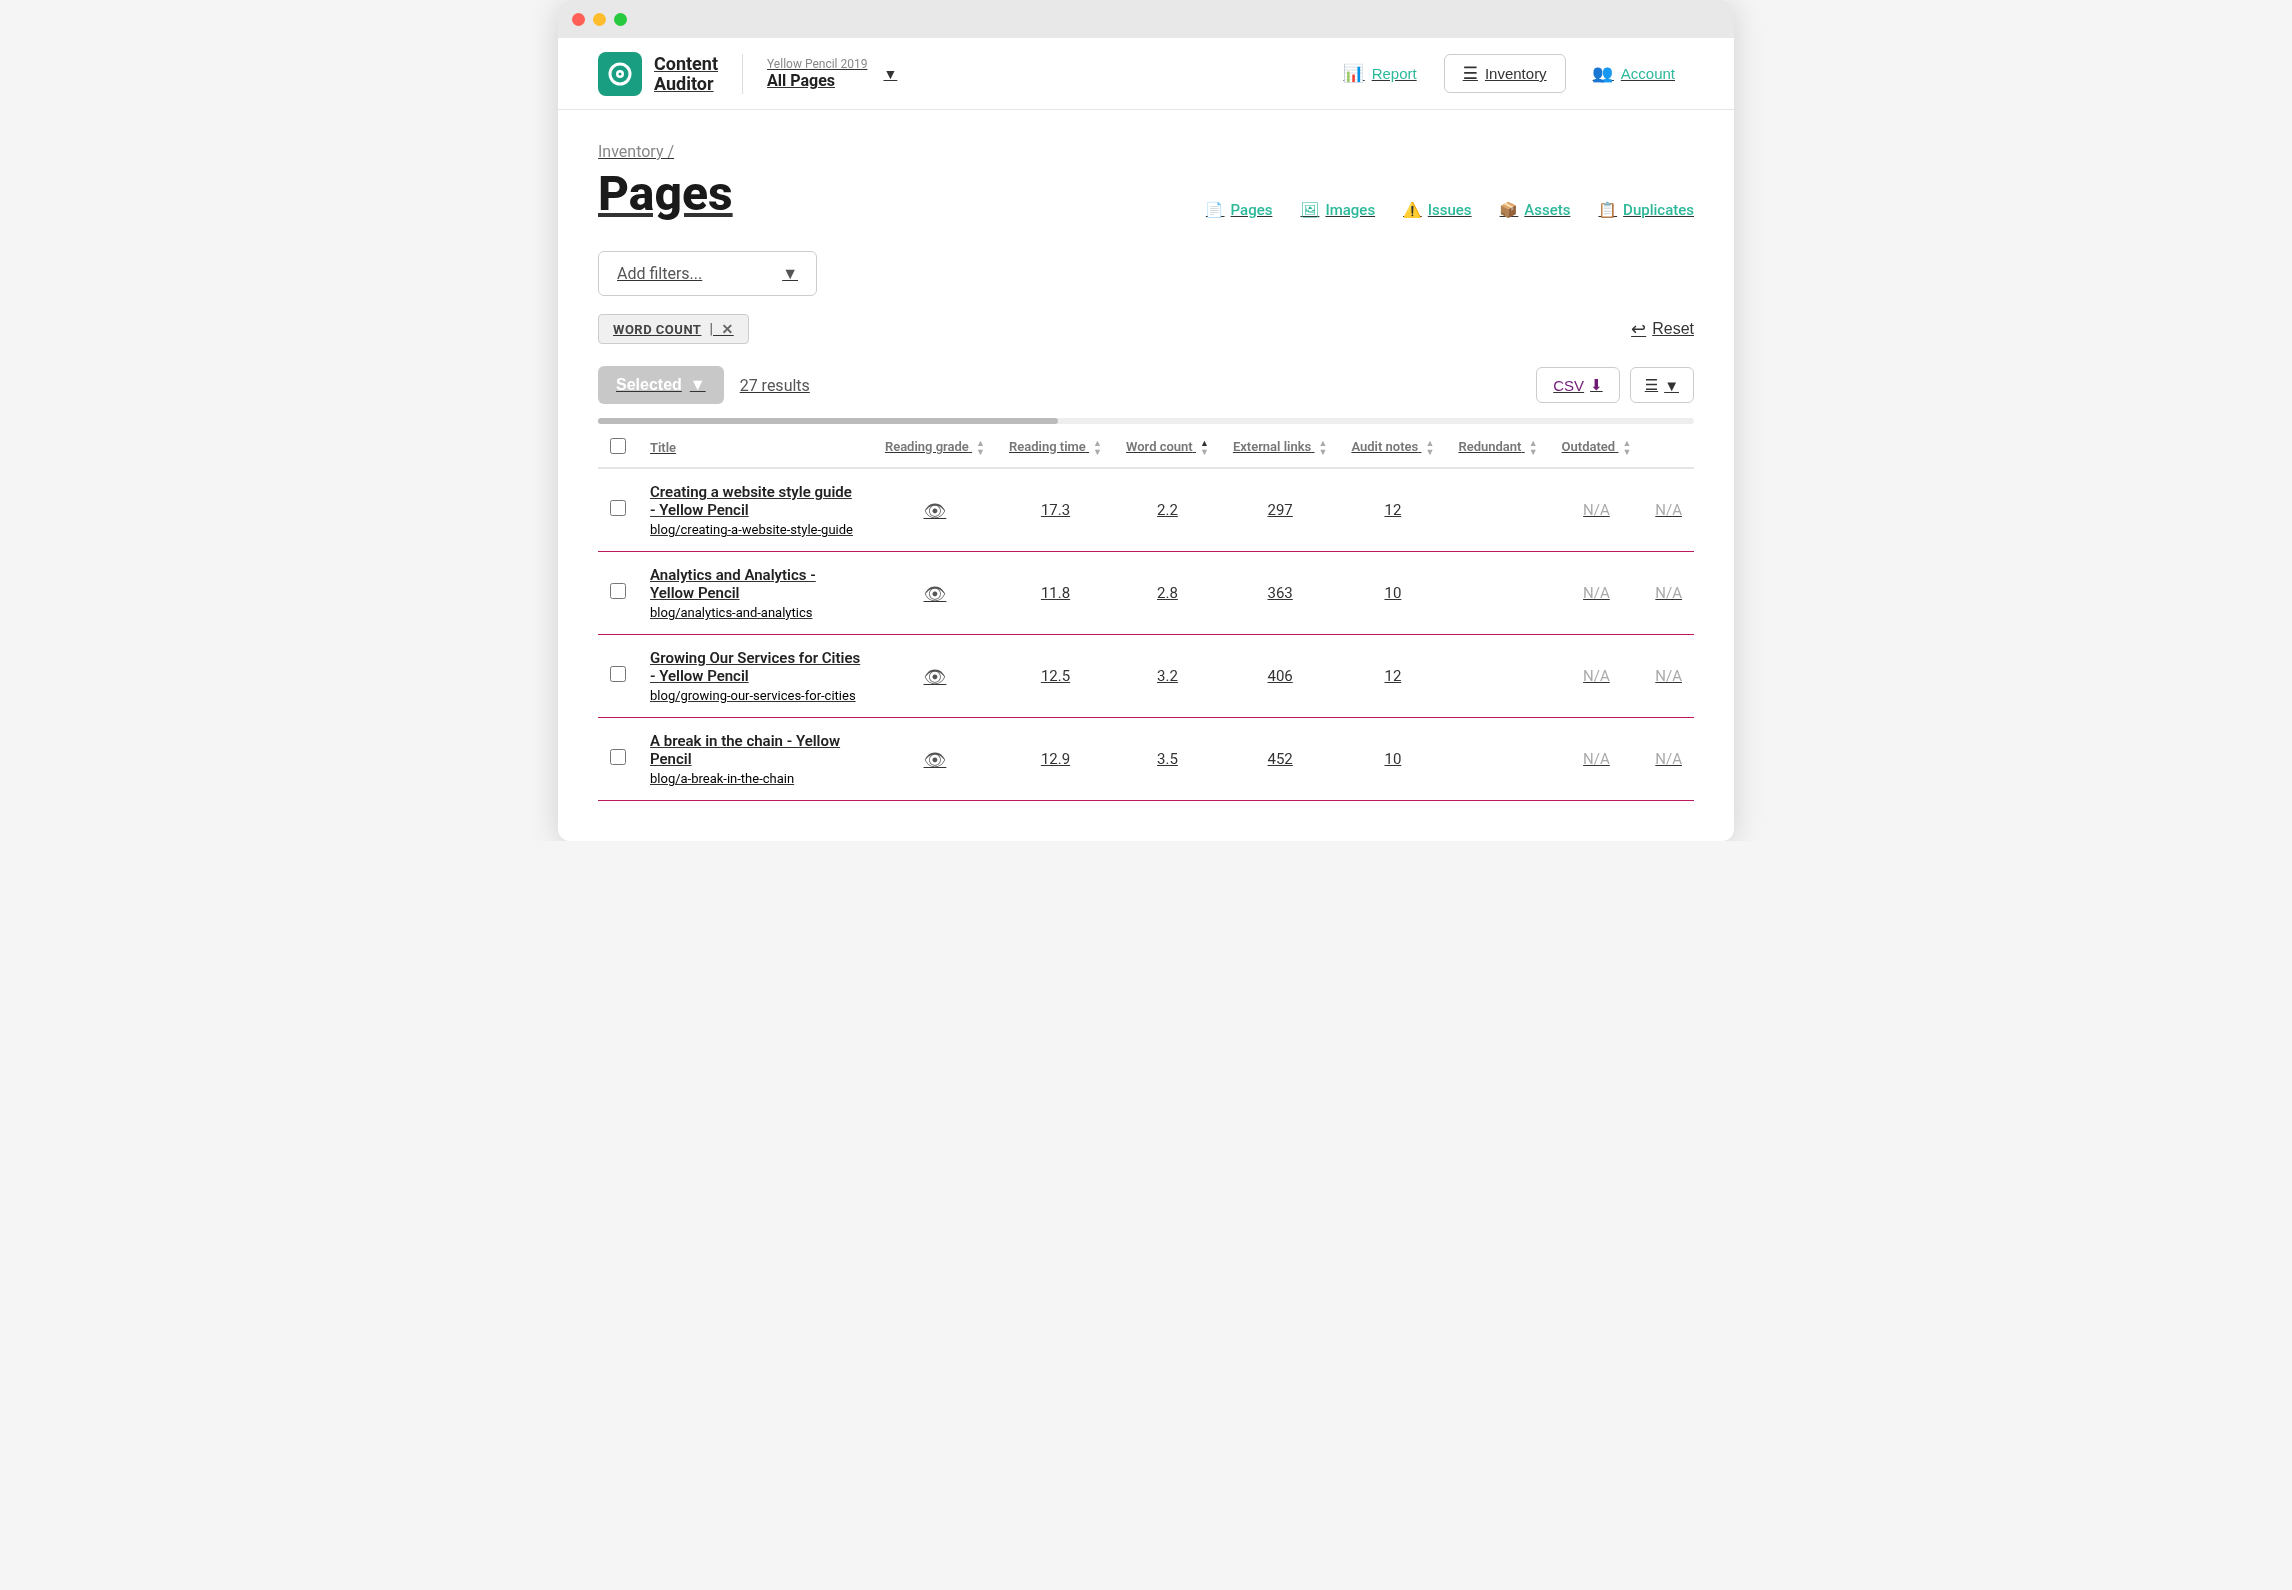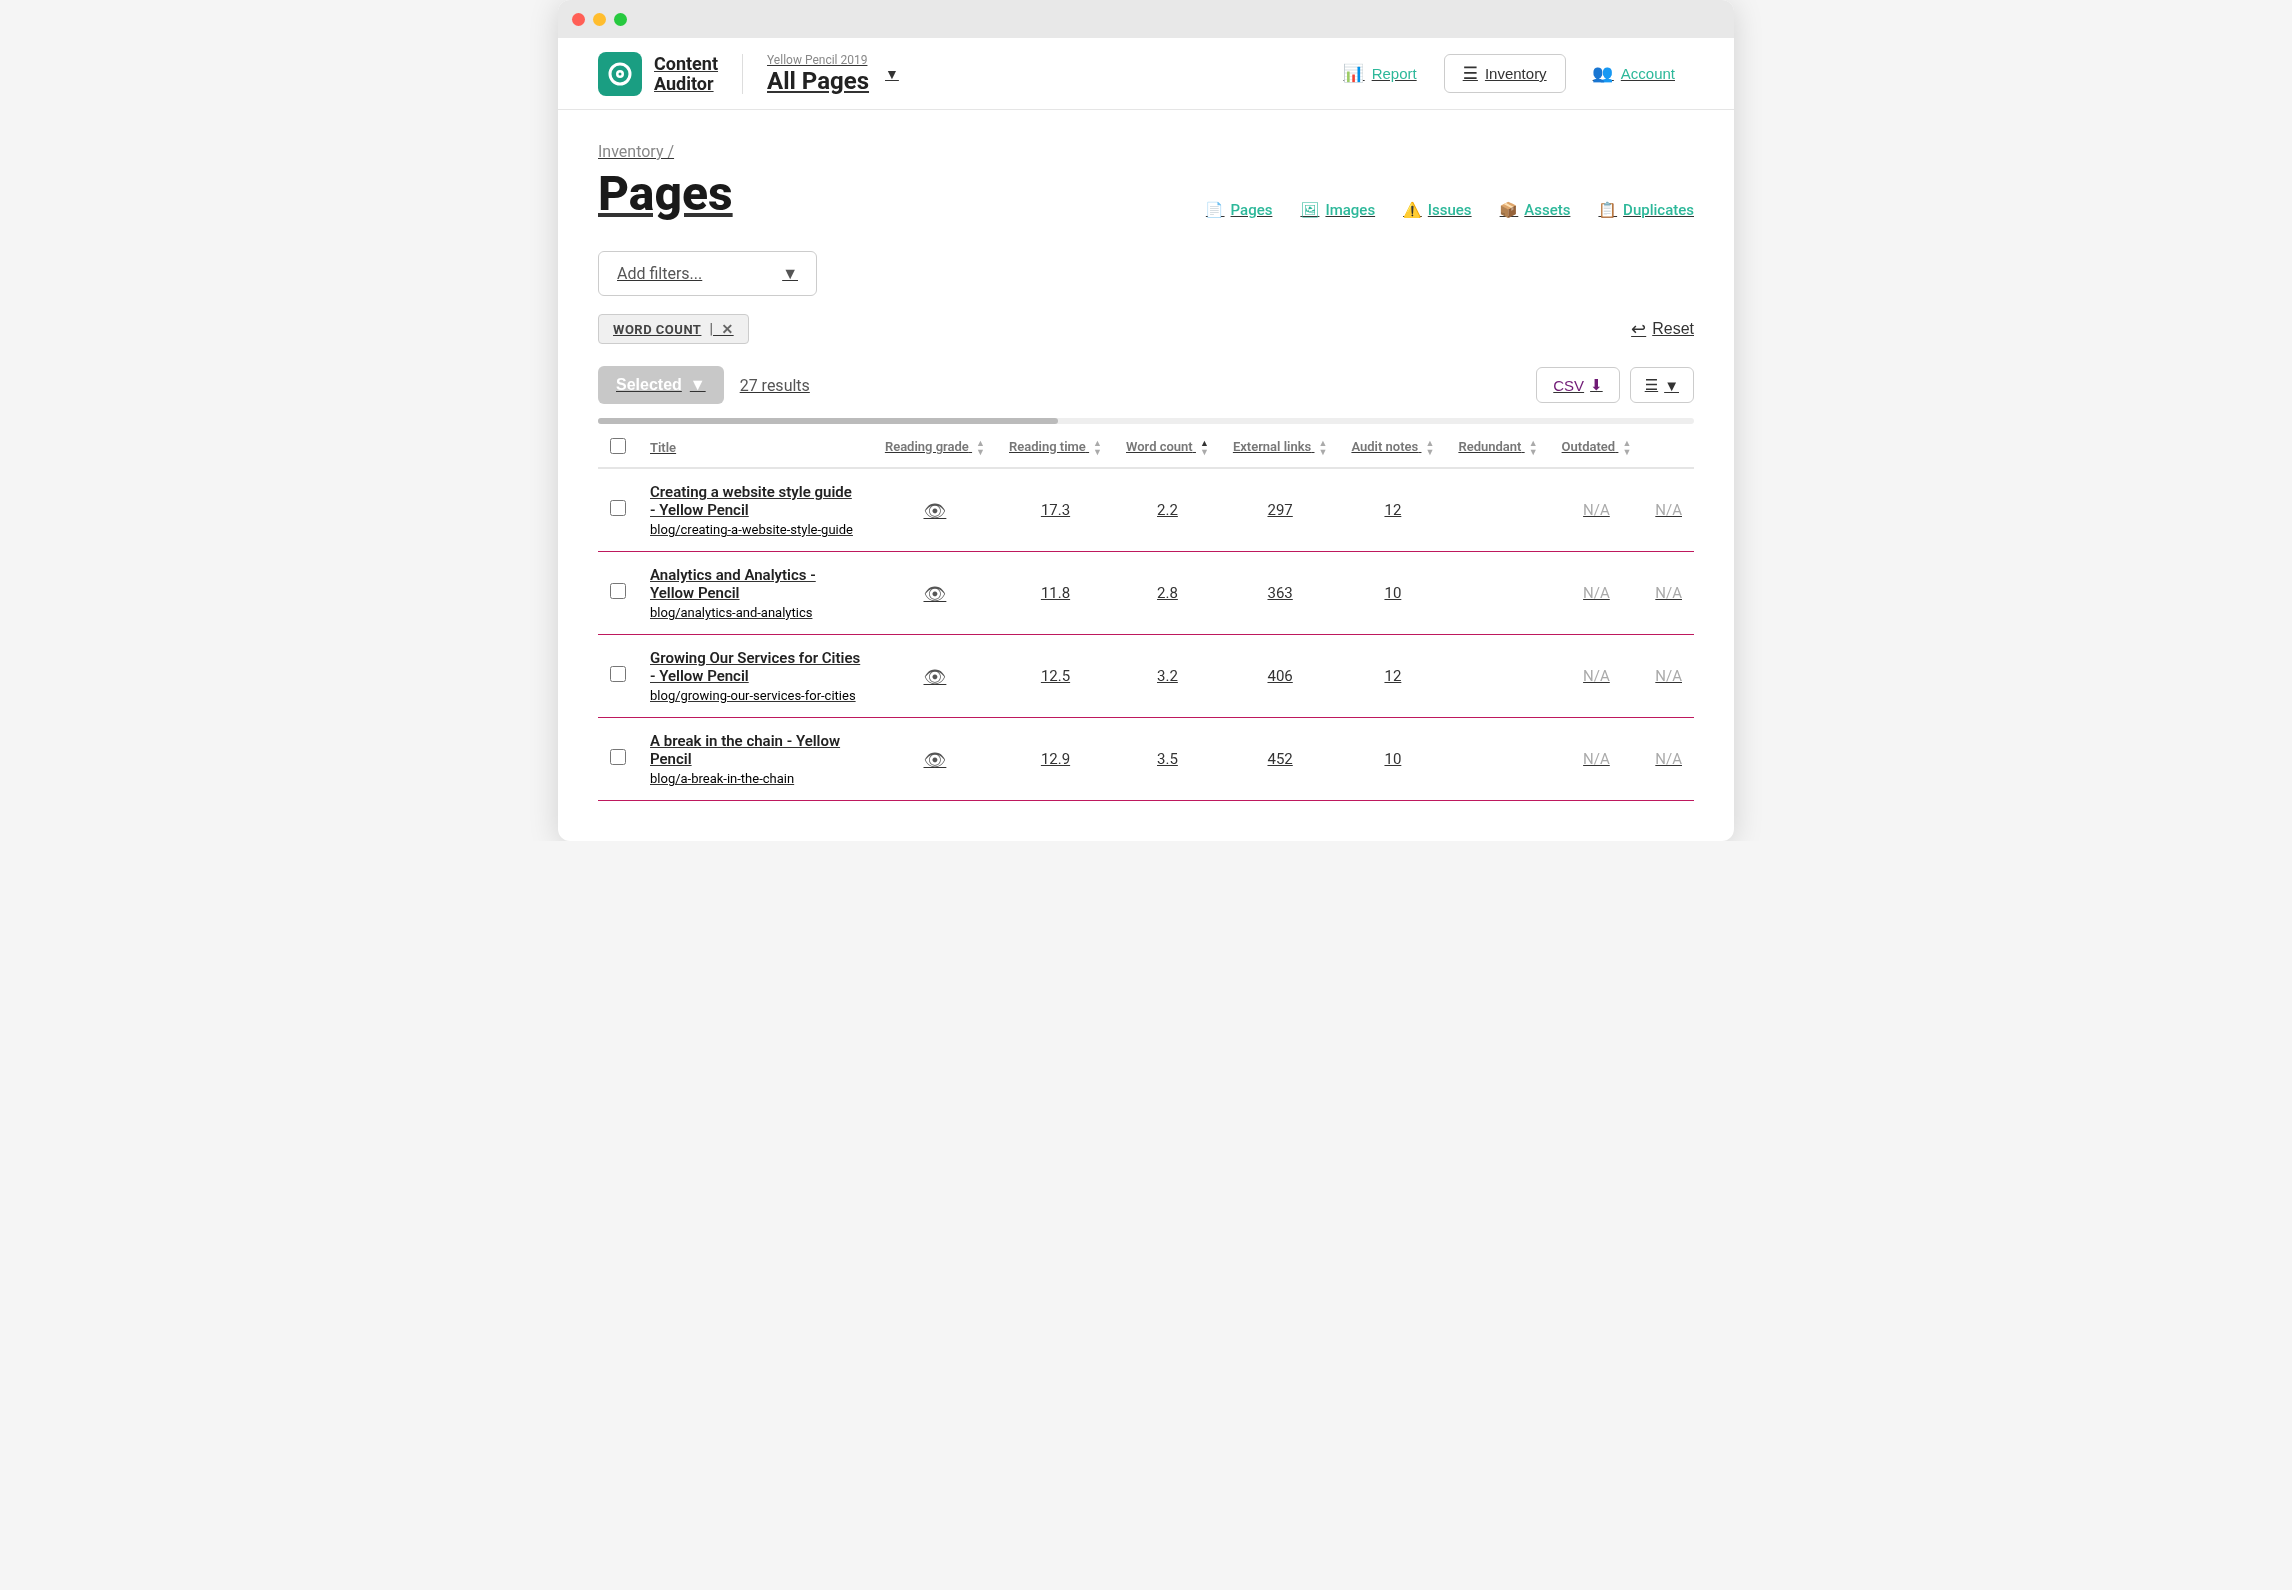--- a/index.html
+++ b/index.html
@@ -64,21 +64,21 @@
     }
     .nav-project {
       display: flex;
       flex-direction: column;
     }
     .nav-project-sub {
       font-size: 12px;
       color: #888;
     }
     .nav-project-title {
-      font-size: 24px;
+      font-size: 16px;
       font-weight: 700;
       color: #222;
     }
     .nav-dropdown-btn {
       background: none;
       border: none;
       cursor: pointer;
       margin-left: 12px;
       font-size: 14px;
       color: #333;

